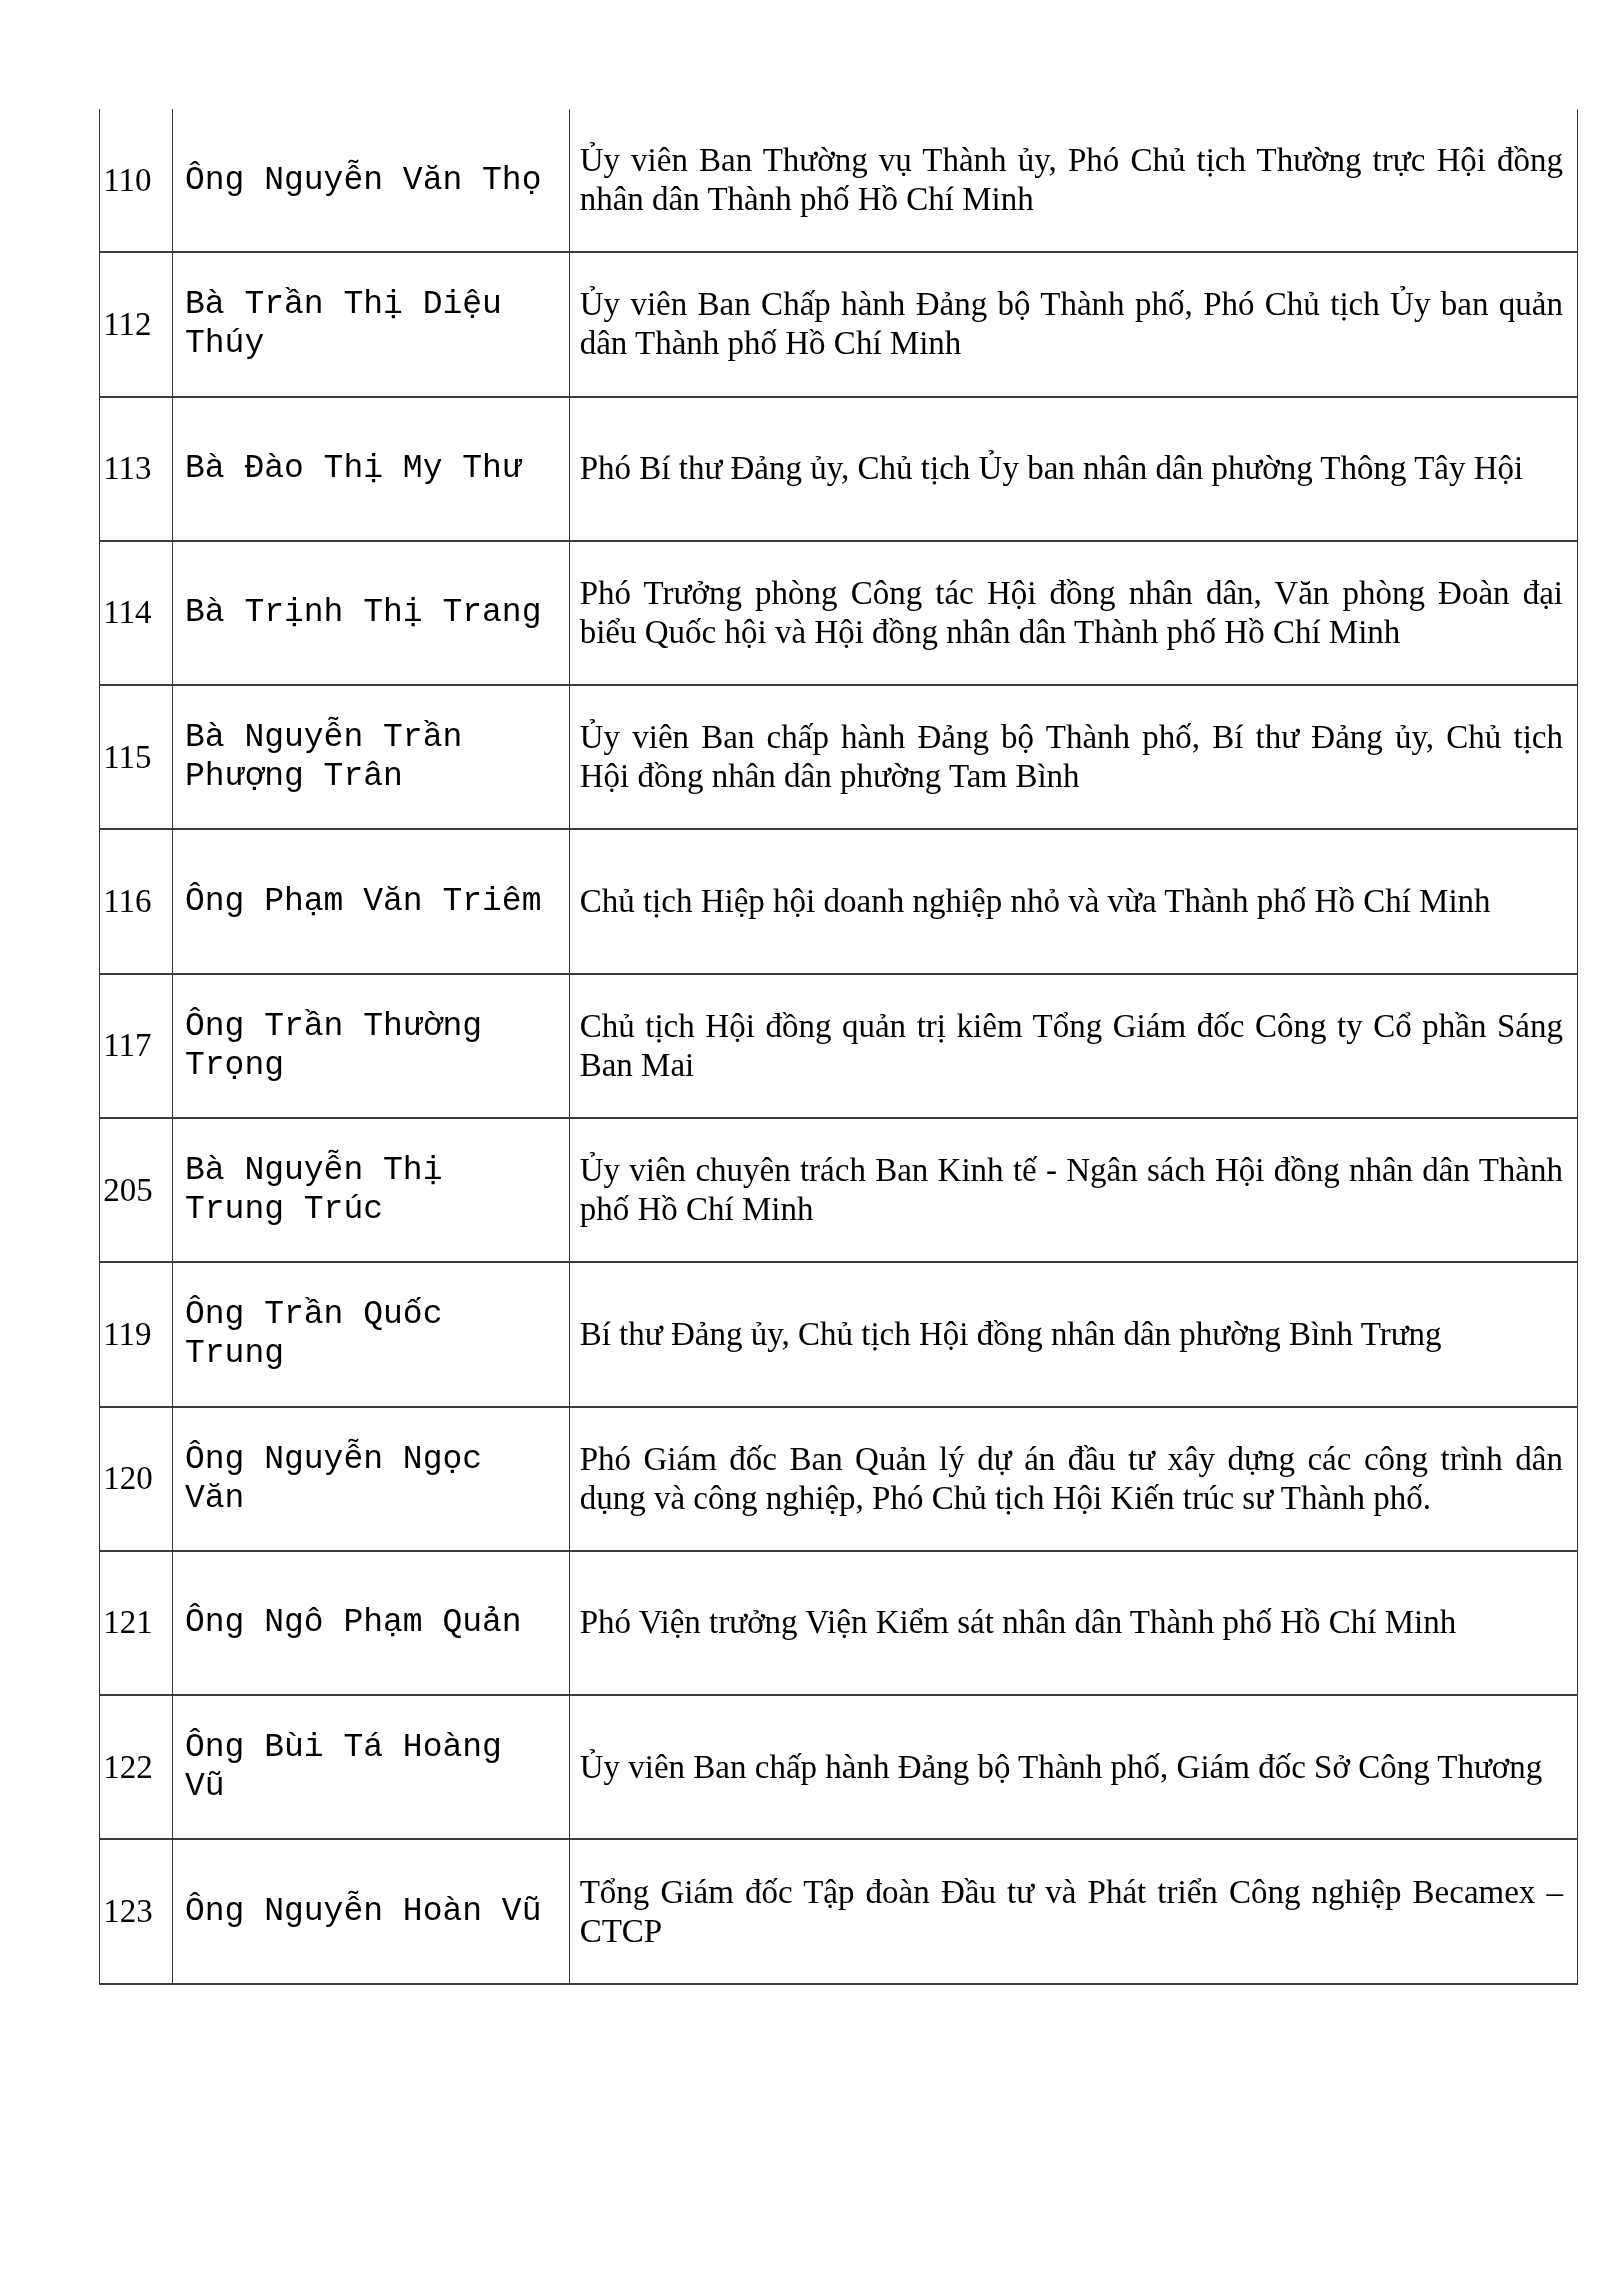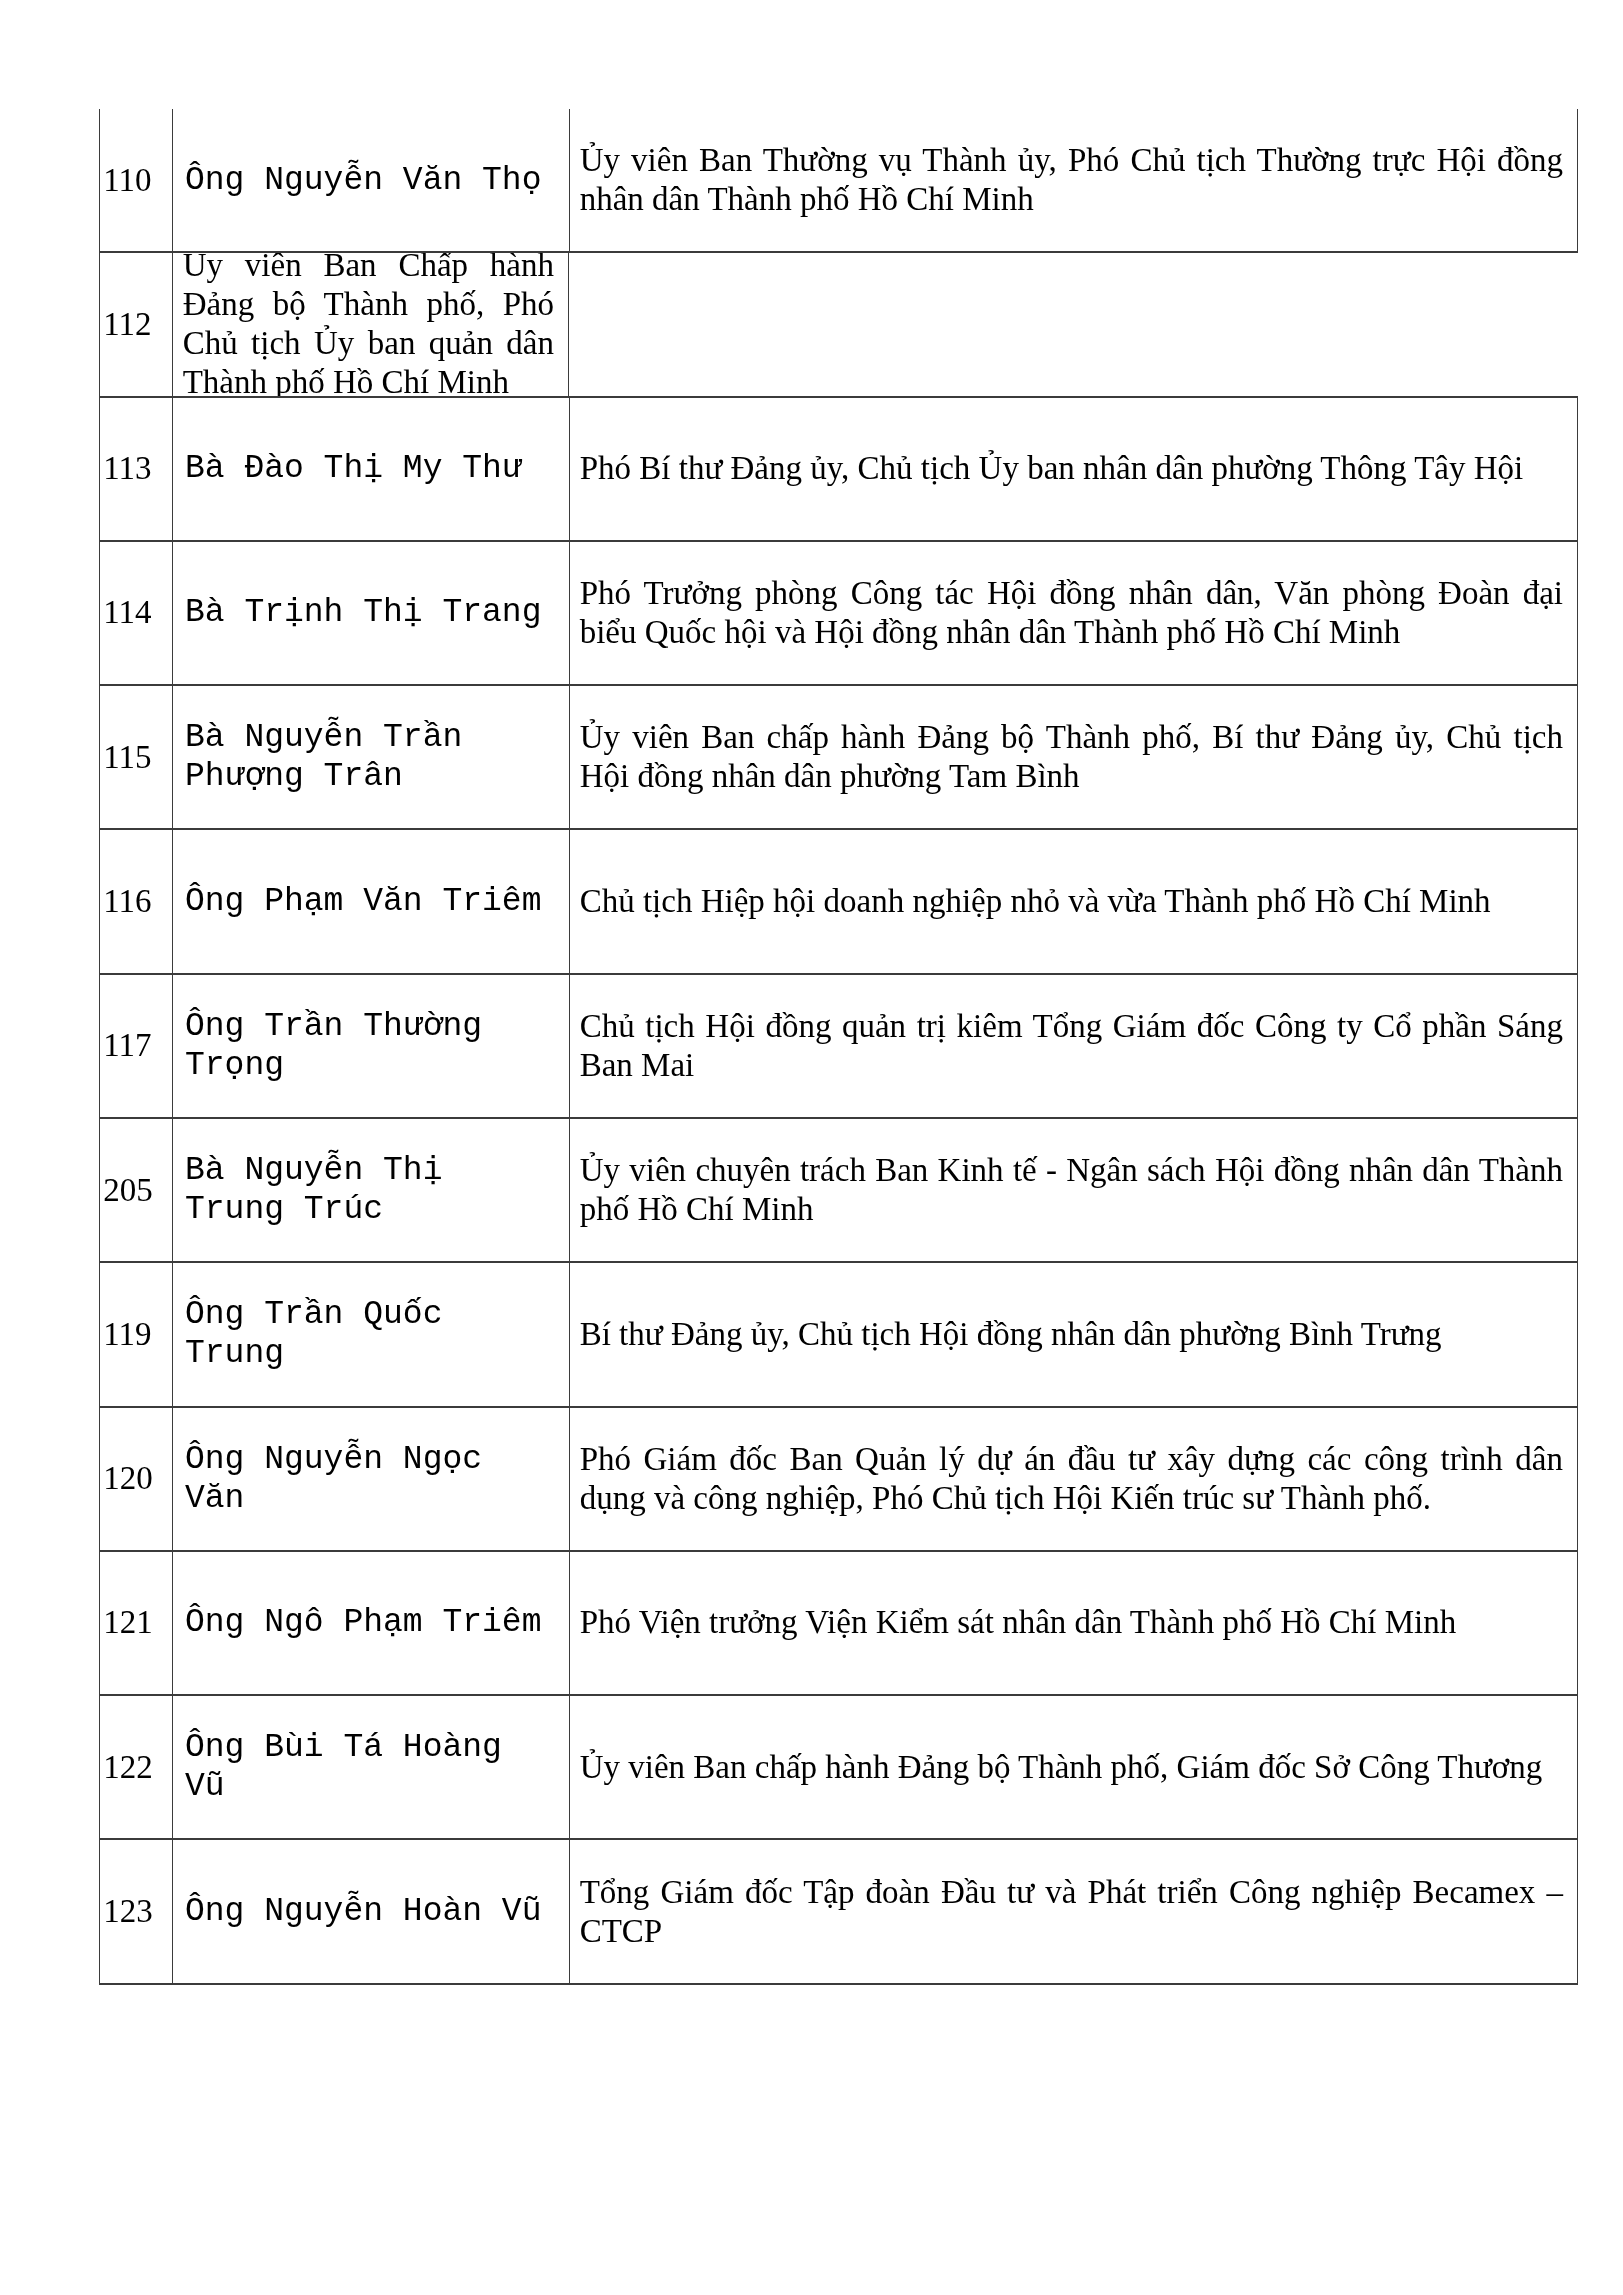--- a/index.html
+++ b/index.html
@@ -62,20 +62,23 @@
           <p class="txt">Ông Nguyễn Văn Thọ</p>
         </div>
         <div class="cell position">
           <p class="txt">Ủy viên Ban Thường vụ Thành ủy, Phó Chủ tịch Thường trực Hội đồng nhân dân Thành phố Hồ Chí Minh</p>
         </div>
       </div>
       <div class="row">
         <div class="cell no">
           <p class="txt">112</p>
         </div>
+        <div class="cell name">
+          <p class="txt">Bà Trần Thị Diệu Thúy</p>
+        </div>
         <div class="cell position">
           <p class="txt">Ủy viên Ban Chấp hành Đảng bộ Thành phố, Phó Chủ tịch Ủy ban quản dân Thành phố Hồ Chí Minh</p>
         </div>
       </div>
       <div class="row">
         <div class="cell no">
           <p class="txt">113</p>
         </div>
         <div class="cell name">
           <p class="txt">Bà Đào Thị My Thư</p>
@@ -159,21 +162,21 @@
         </div>
         <div class="cell position">
           <p class="txt">Phó Giám đốc Ban Quản lý dự án đầu tư xây dựng các công trình dân dụng và công nghiệp, Phó Chủ tịch Hội Kiến trúc sư Thành phố.</p>
         </div>
       </div>
       <div class="row">
         <div class="cell no">
           <p class="txt">121</p>
         </div>
         <div class="cell name">
-          <p class="txt">Ông Ngô Phạm Triêm</p>
+          <p class="txt">Ông Ngô Phạm Quản</p>
         </div>
         <div class="cell position">
           <p class="txt">Phó Viện trưởng Viện Kiểm sát nhân dân Thành phố Hồ Chí Minh</p>
         </div>
       </div>
       <div class="row">
         <div class="cell no">
           <p class="txt">122</p>
         </div>
         <div class="cell name">

